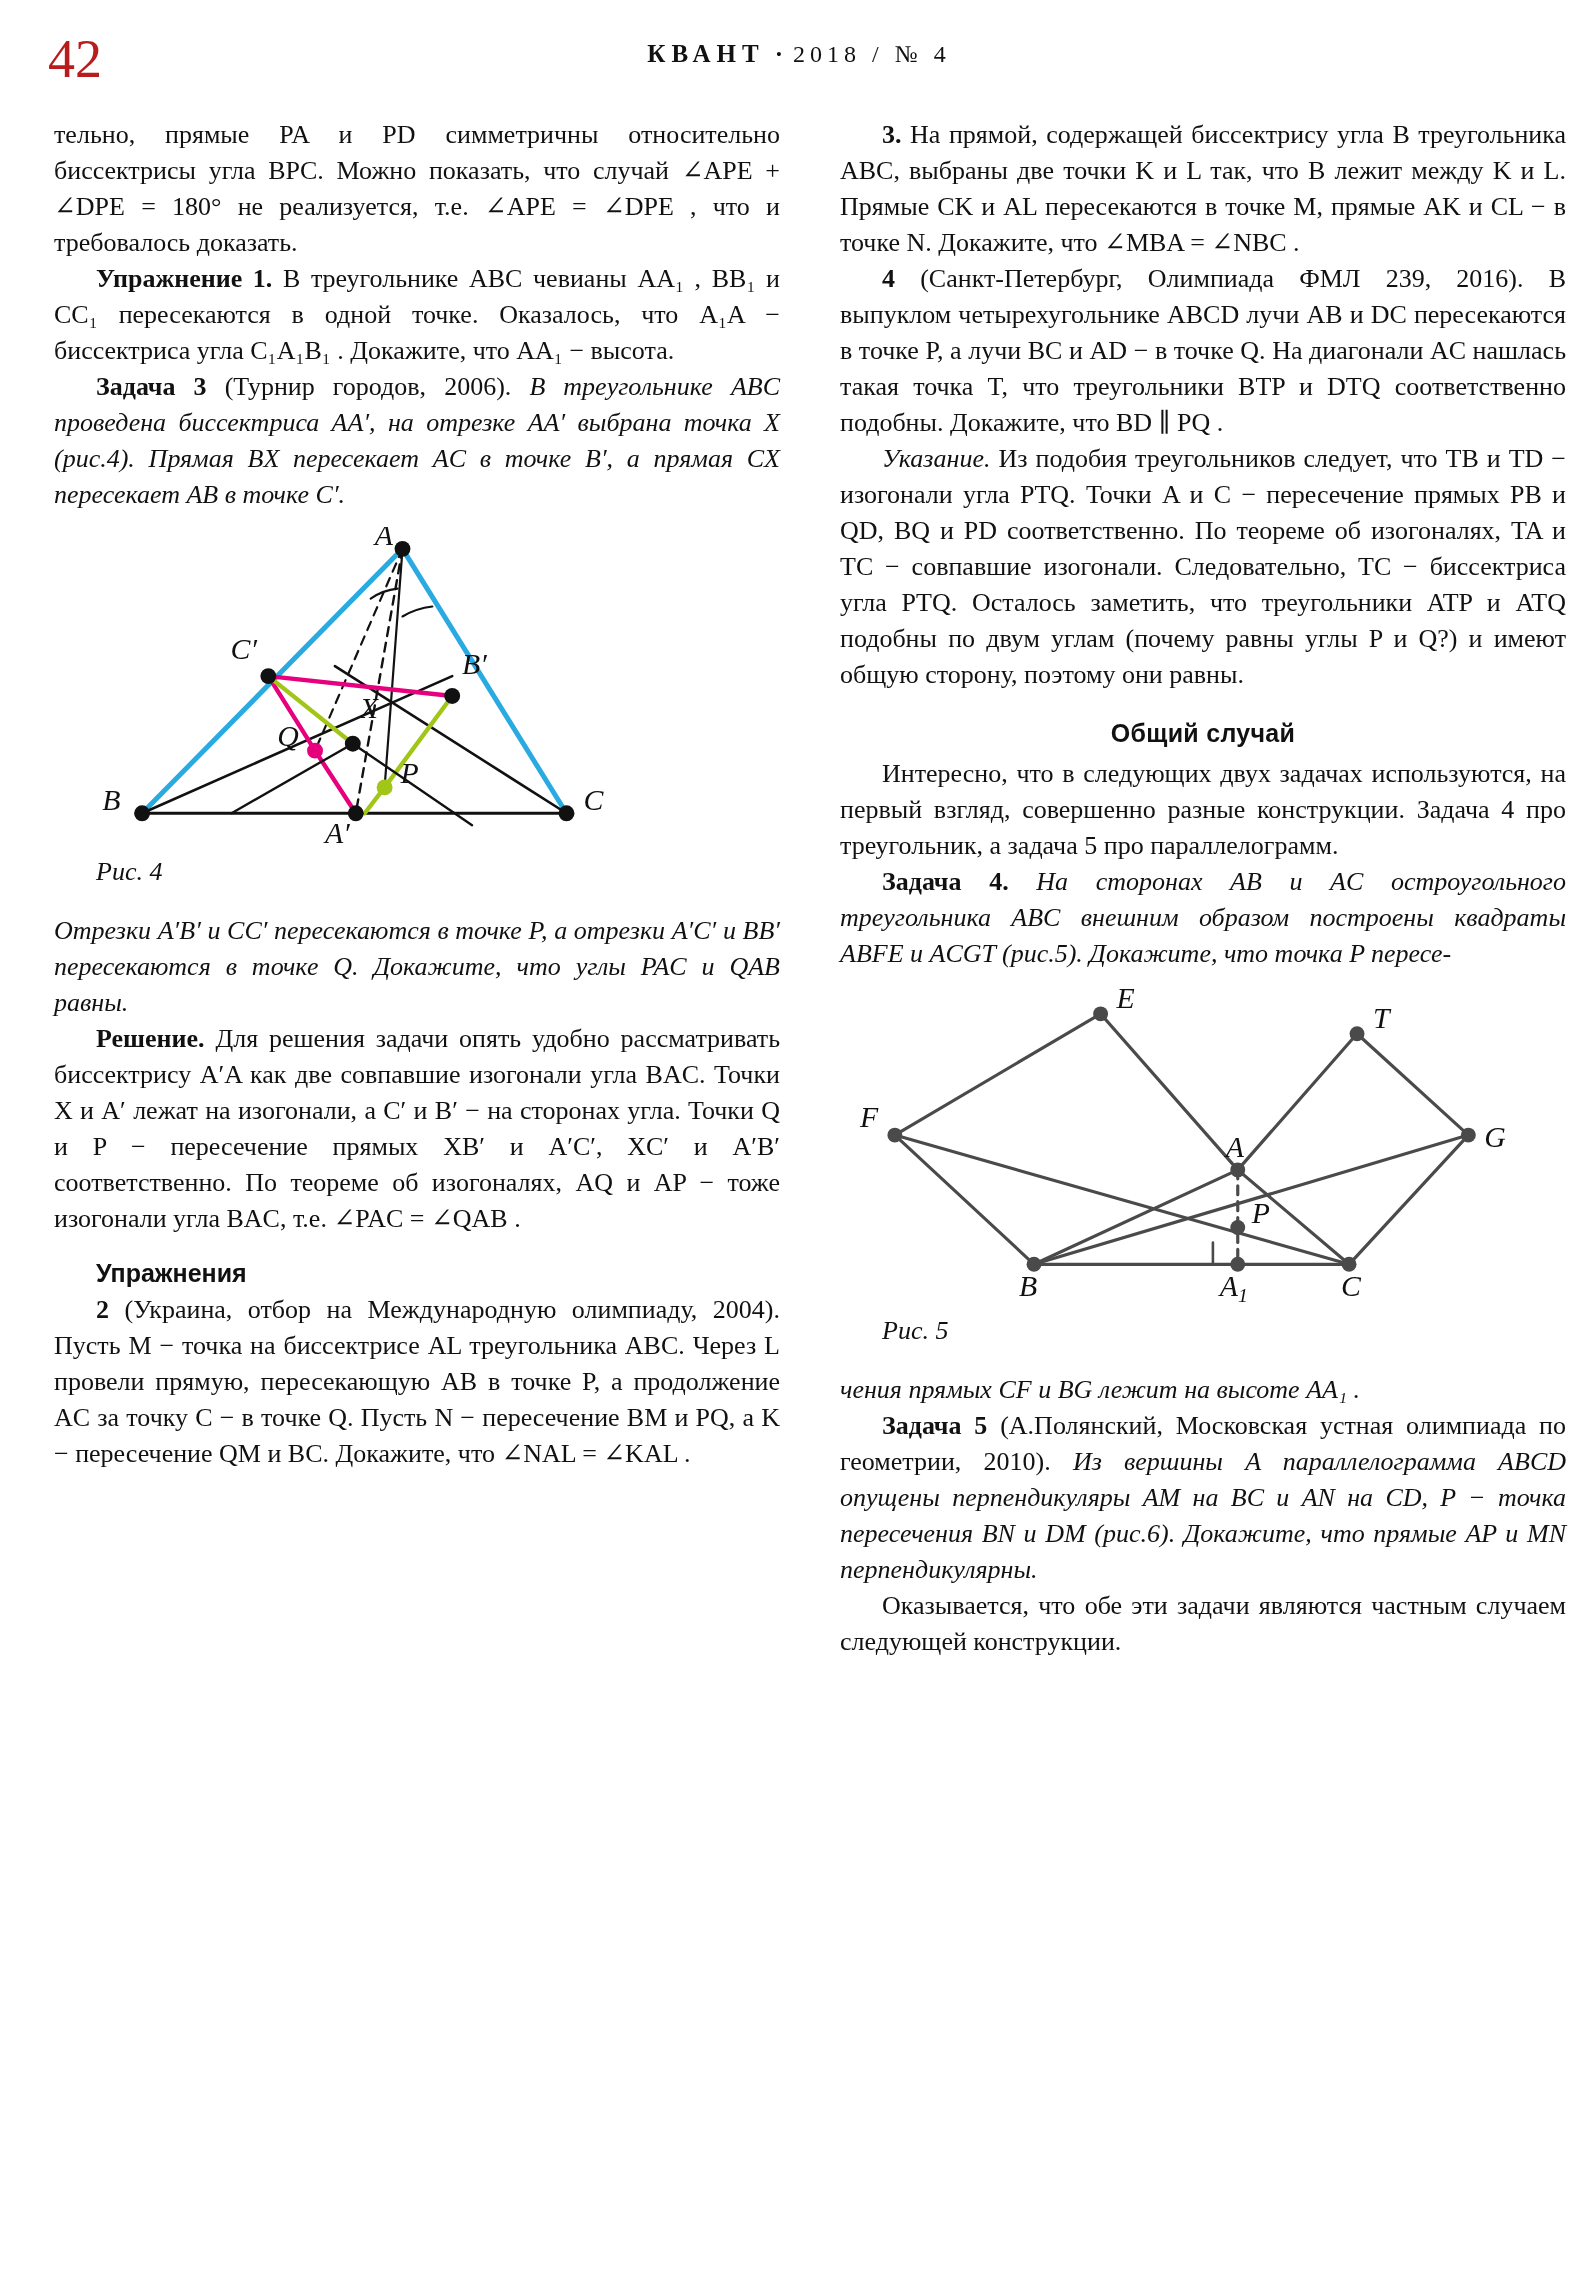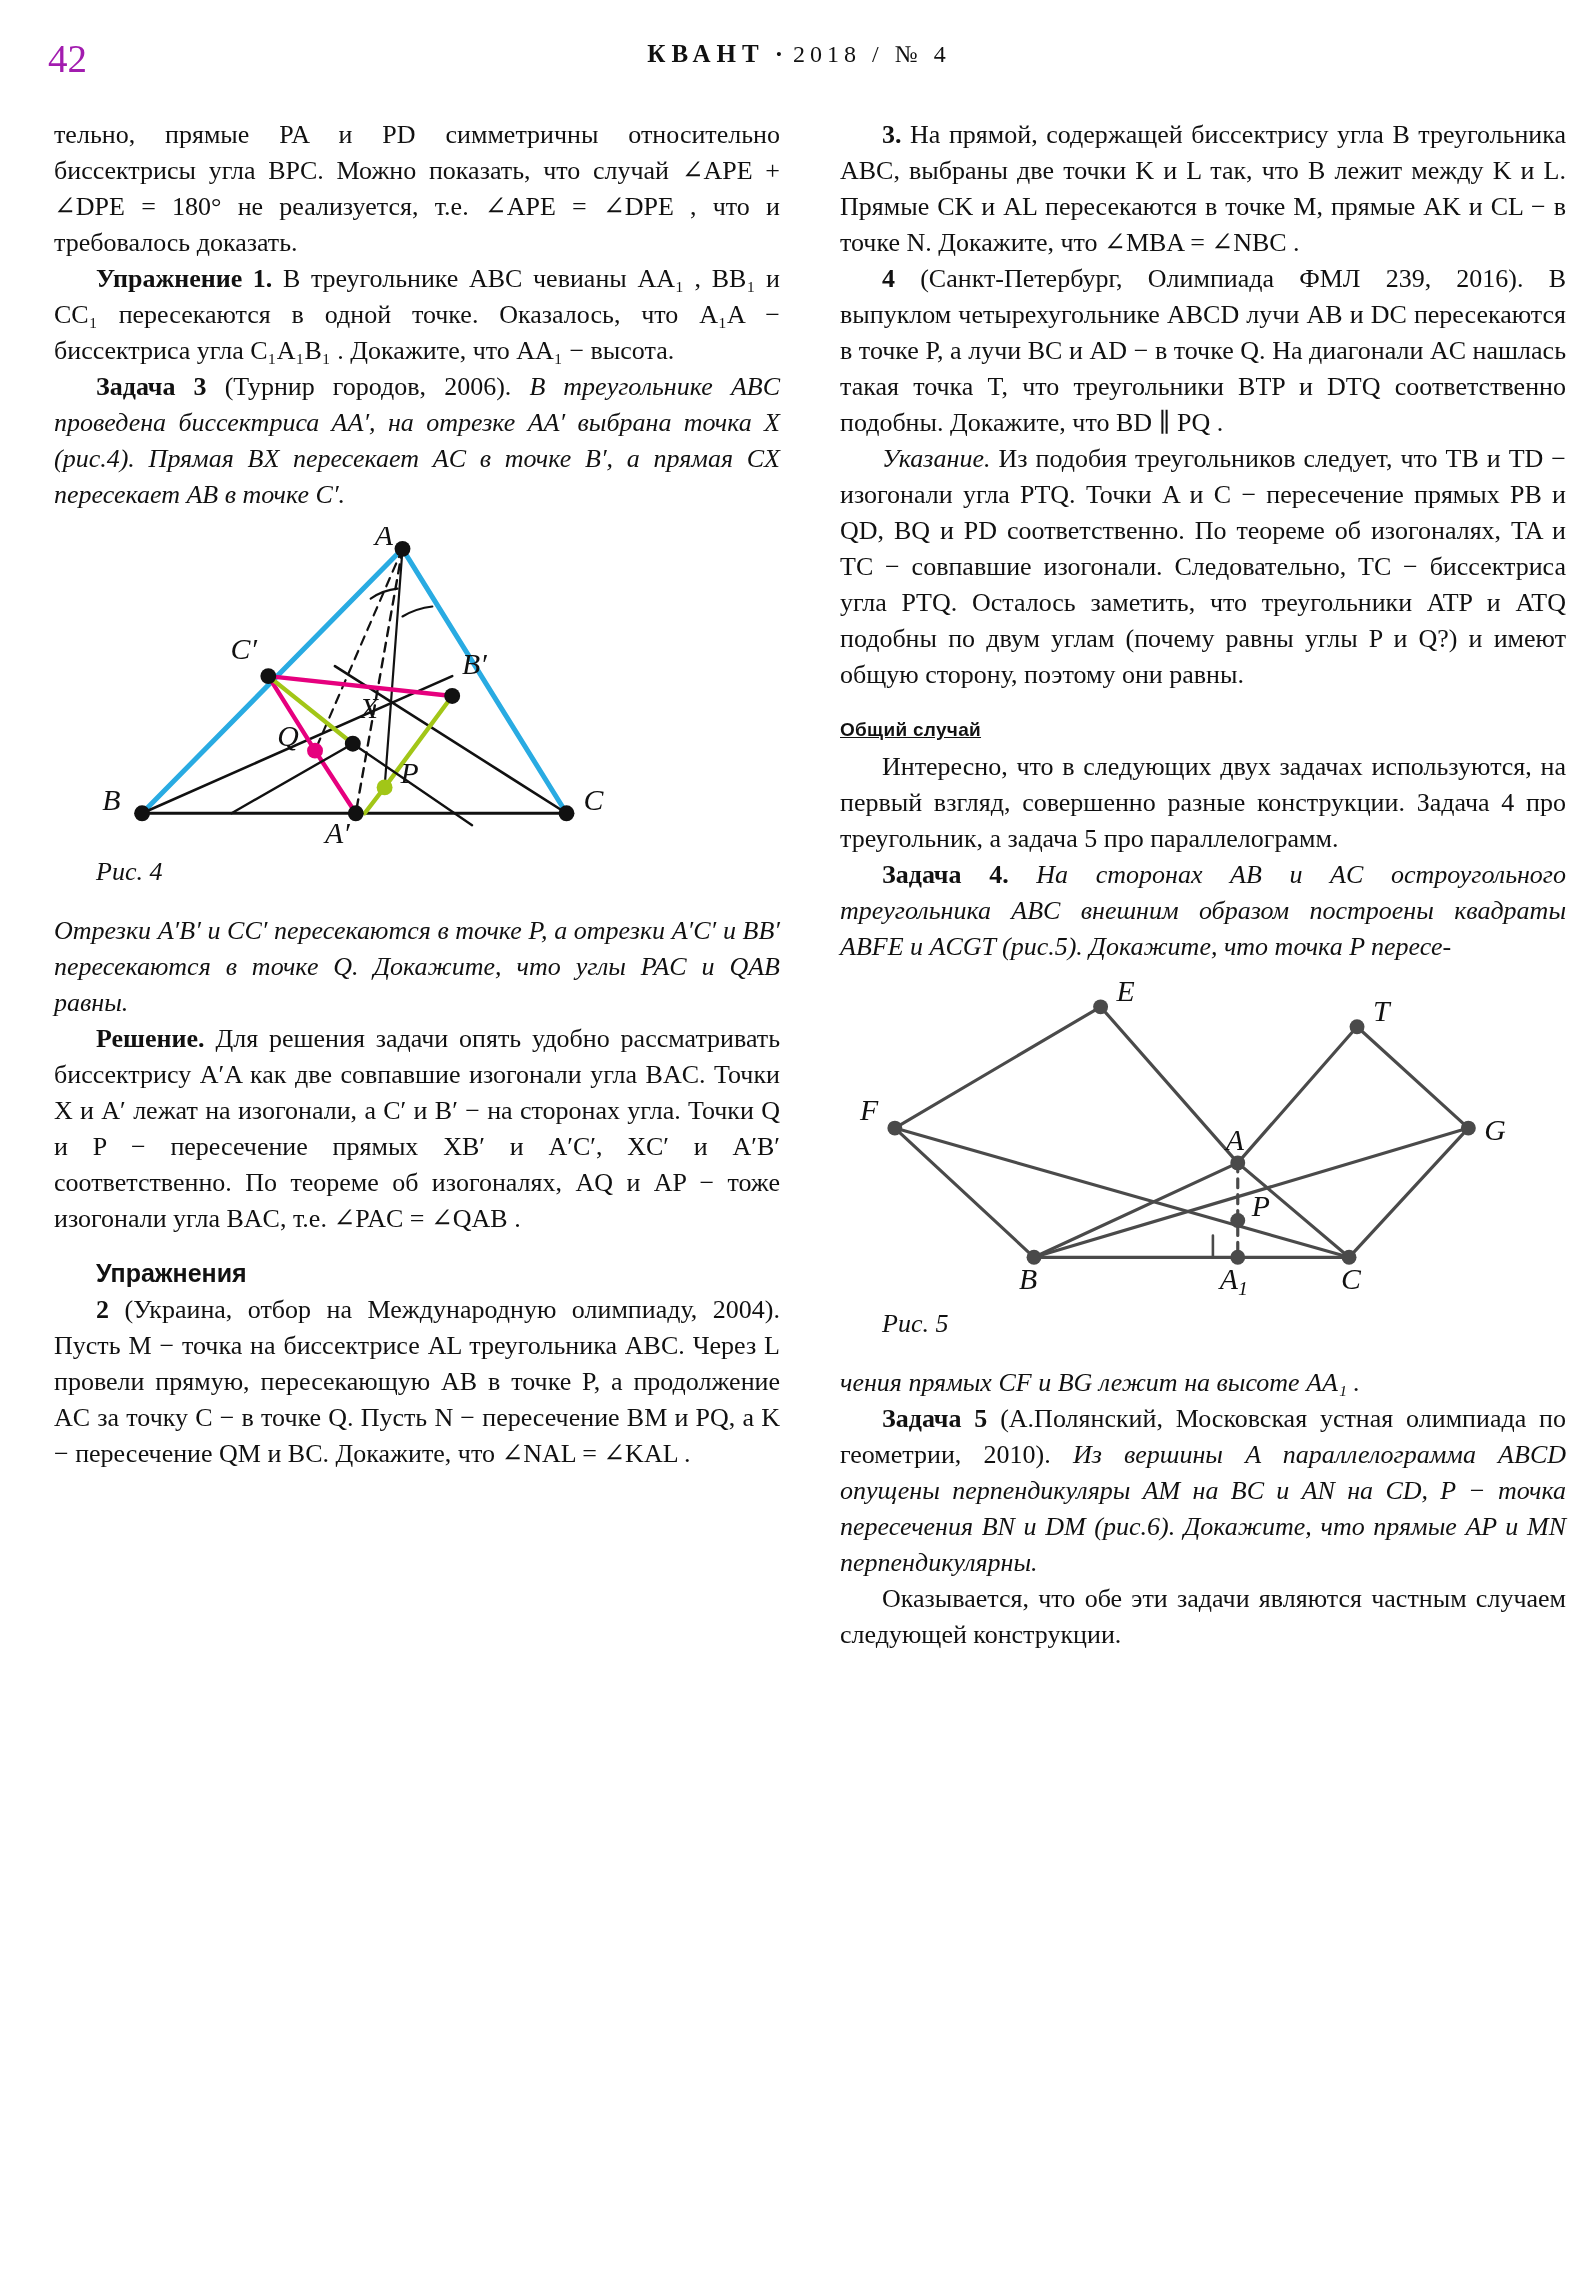--- a/index.html
+++ b/index.html
@@ -26,24 +26,24 @@
 
   
   #header {
     position: absolute;
     left: 48px; top: 34px;
     width: 1502px; height: 50px;
   }
   #folio {
     position: absolute;
     left: 0; top: 0;
-    font-size: 39px;
+    font-size: 54px;
     line-height: 50px;
     font-family: "Liberation Serif", serif;
-    color: #a21caf;
+    color: #b91c1c;
   }
   #running-head {
     position: absolute;
     left: 0; top: 6px;
     width: 1502px;
     text-align: center;
     font-size: 25px;
     letter-spacing: 0px;
     font-weight: 700;
     font-family: "Liberation Serif", serif;
@@ -72,24 +72,24 @@
     text-indent: 42px;
     hyphens: none;
   }
   p.noind { text-indent: 0; }
   p.italic { font-style: italic; }
   b.run { font-weight: 700; font-style: normal; }
 
   h3.sechead {
     margin: 26px 0 8px 0;
     font-family: "Liberation Sans", sans-serif;
-    font-size: 19px;
+    font-size: 25px;
     font-weight: 700;
+    text-align: center;
     letter-spacing: 0.3px;
-    text-decoration: underline;
   }
   h3.subhead {
     margin: 22px 0 4px 0;
     font-family: Liberation Sans, sans-serif;
     font-size: 25px;
     font-weight: 700;
     text-indent: 42px;
     text-align: left;
   }
 

